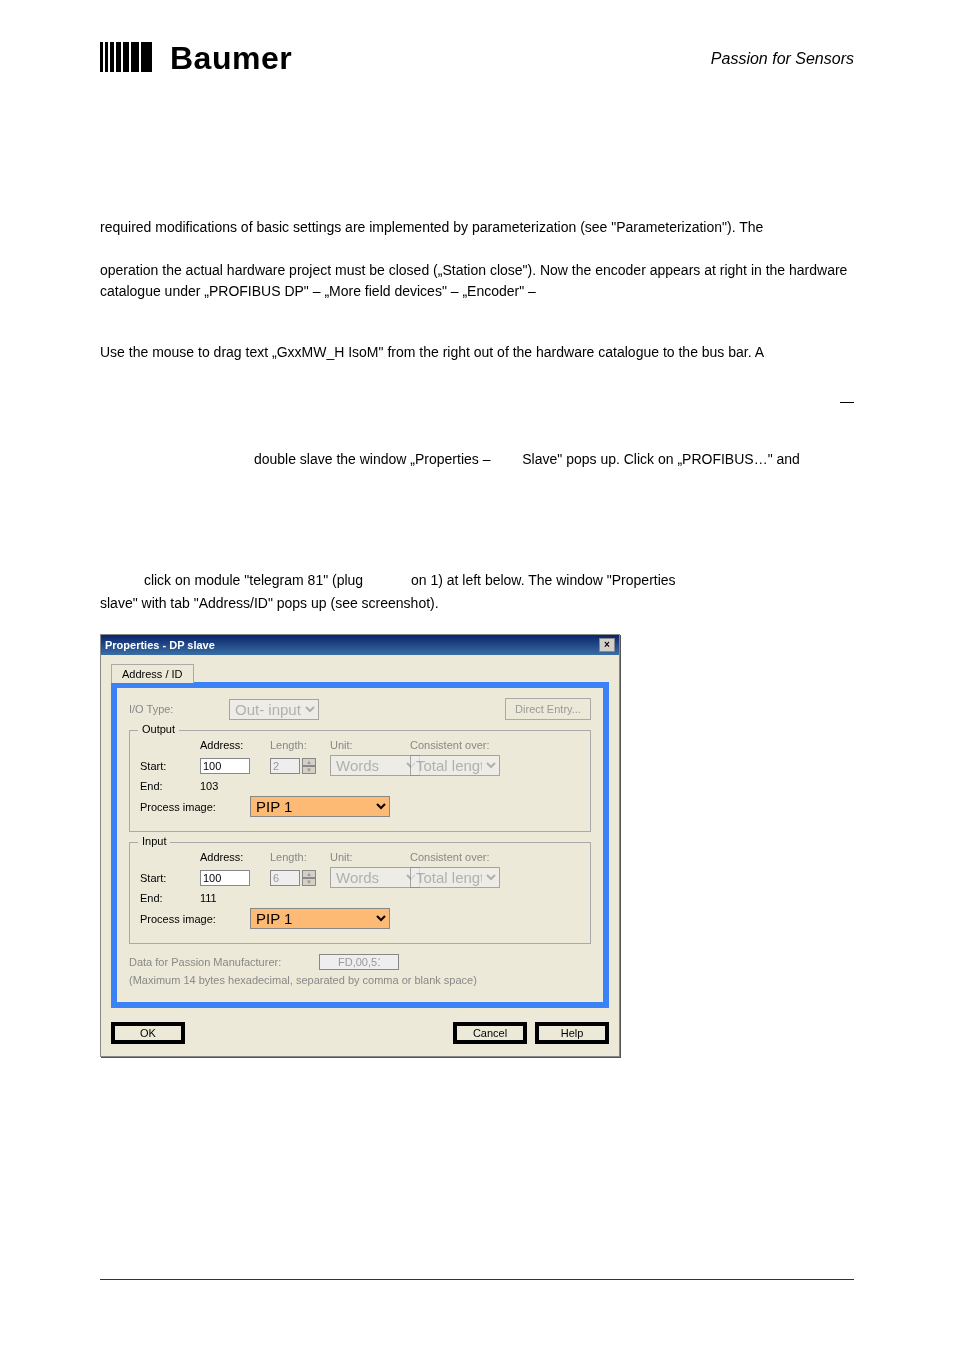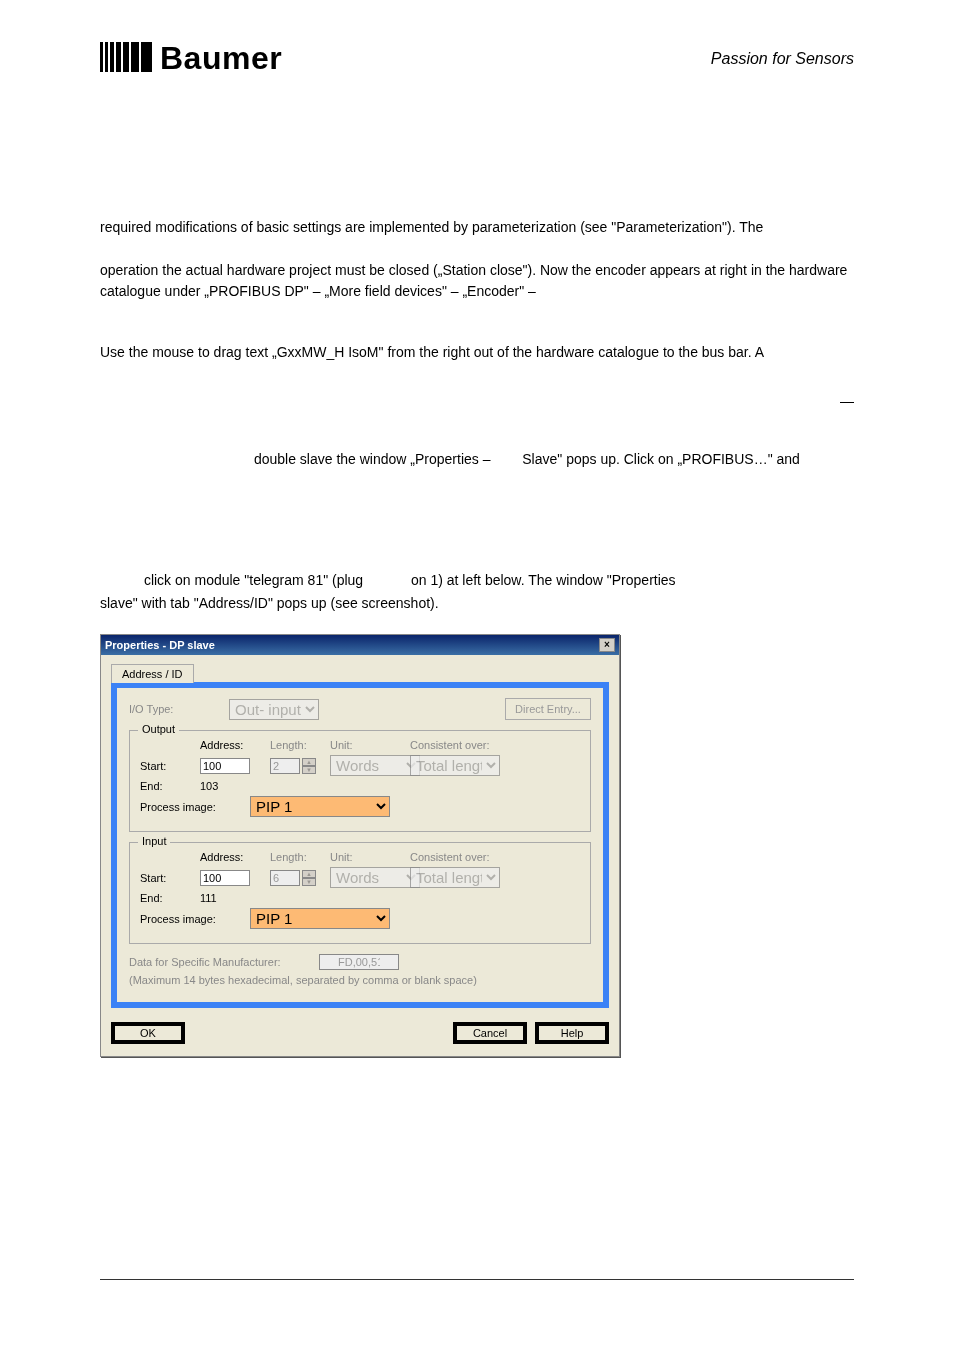--- a/index.html
+++ b/index.html
@@ -17,21 +17,21 @@
   }
   .header {
     display: flex;
     justify-content: space-between;
     align-items: center;
     margin-bottom: 60px;
   }
   .logo {
     display: flex;
     align-items: center;
-    gap: 8px;
+    gap: 18px;
   }
   .logo-mark {
     display: inline-block;
   }
   .logo-text {
     font-size: 32px;
     font-weight: bold;
     letter-spacing: 0.5px;
   }
   .tagline {
@@ -343,21 +343,21 @@
               <span class="c1">End:</span>
               <span class="c2">111</span>
             </div>
             <div class="inrow">
               <span class="c1" style="width:100px">Process image:</span>
               <select class="sel active"><option>PIP 1</option></select>
             </div>
           </div>
 
           <div class="inrow">
-            <span style="width:180px;color:#888">Data for Specific Manufacturer:</span>
+            <span style="width:180px;color:#888">Data for Passion Manufacturer:</span>
             <input class="mfr" disabled="" value="FD,00,51" style="">
           </div>
           <div class="note">(Maximum 14 bytes hexadecimal, separated by comma or blank space)</div>
 
         </div>
 
         <div class="bottomrow">
           <div class="btnleft">
             <button>OK</button>
           </div>

